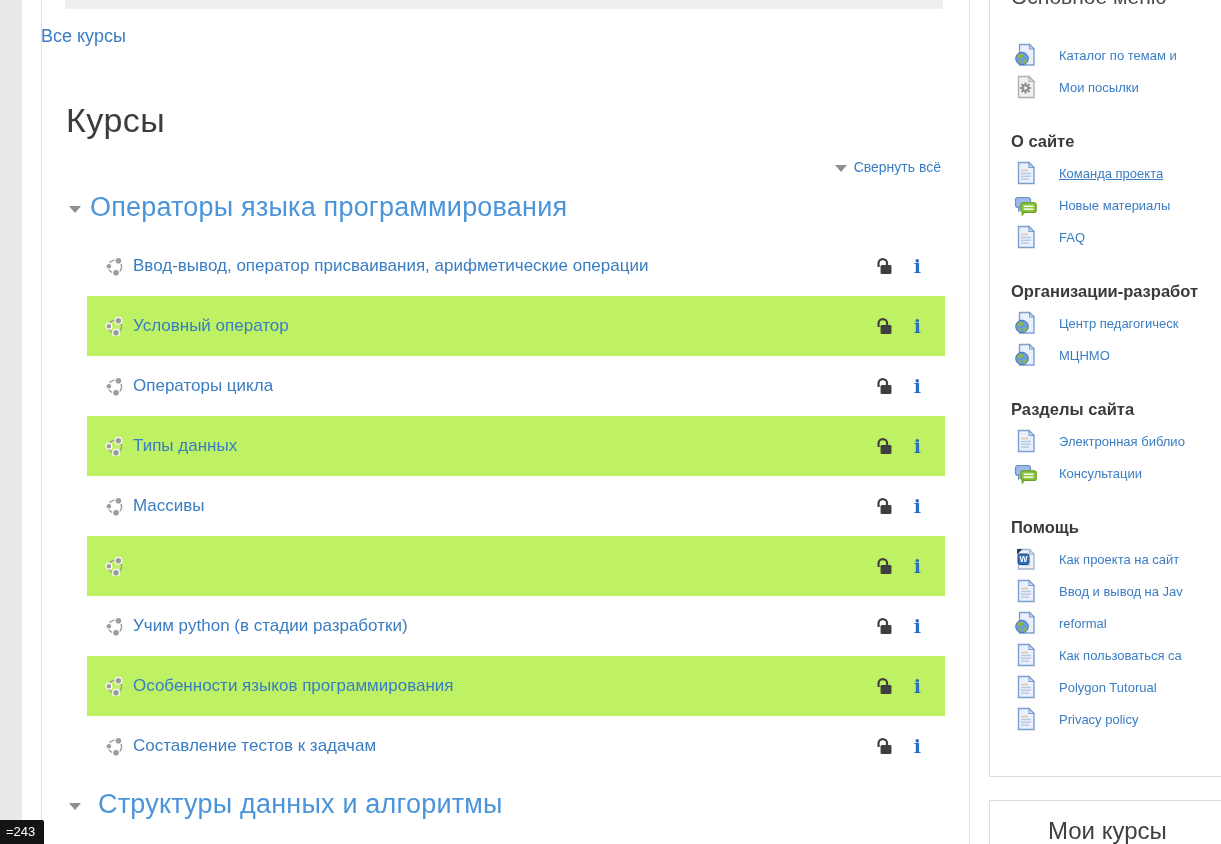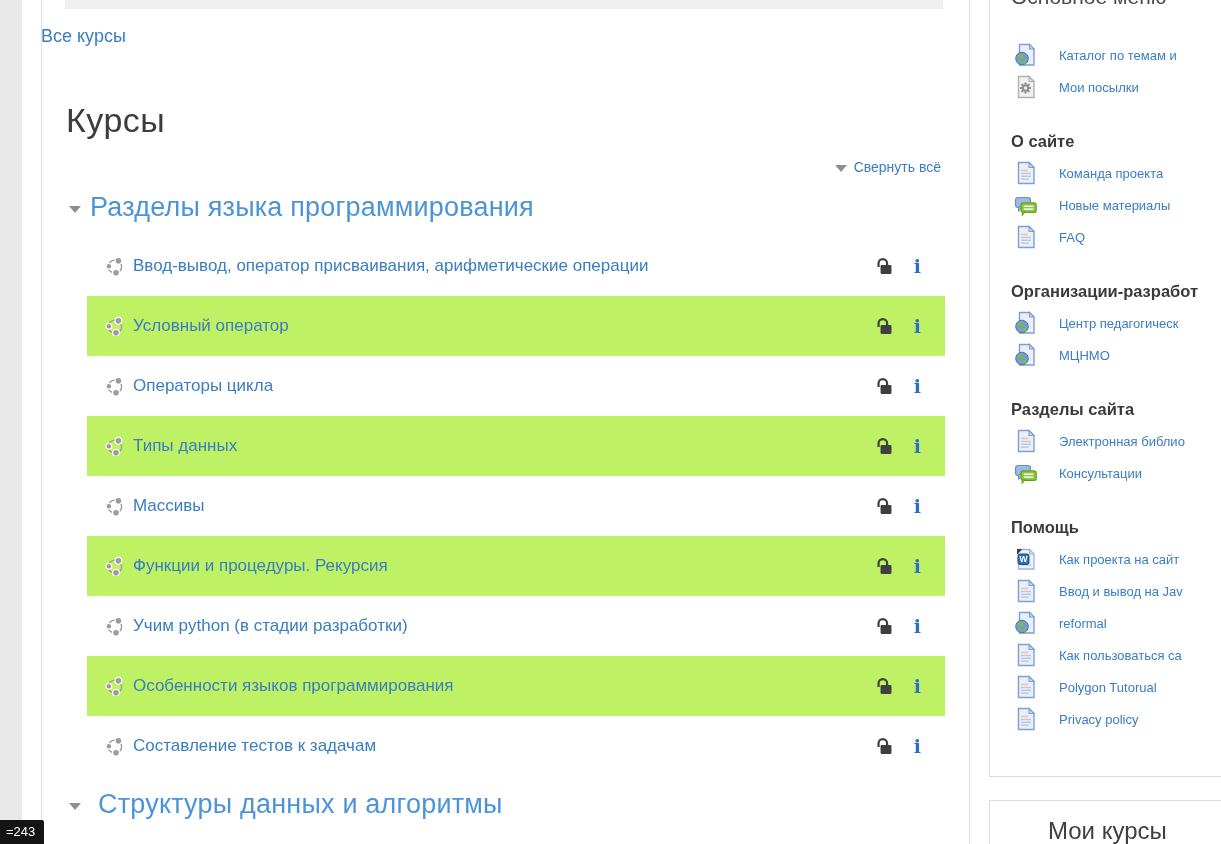--- a/index.html
+++ b/index.html
@@ -7,21 +7,21 @@
     font-family:"Liberation Sans","DejaVu Sans",sans-serif; }
   body { position:relative; }
 
   .left-strip { position:absolute; left:0; top:0; width:22px; height:844px; background:#e9e9e9; }
   .vline { position:absolute; top:0; width:1px; height:844px; background:#e2e2e2; }
   .vline.l { left:41px; } .vline.r { left:969px; }
   .top-bar { position:absolute; left:65px; top:0; width:878px; height:9px; background:#efefef; }
 
   .all-courses { position:absolute; left:41px; top:26px; width:840px; text-align:left; font-size:18px; }
   a.lnk { color:#3a7dc2; text-decoration:none; cursor:pointer; }
-  a.lnk.u { }
+  a.lnk.u { text-decoration:underline; }
 
   .page-title { position:absolute; left:66px; top:101px; font-size:34px; font-weight:300; color:#3c3c3c; letter-spacing:.5px; }
 
   .collapse-all { position:absolute; left:41px; top:159px; width:900px; text-align:right; font-size:14px; cursor:pointer; }
   .tri { display:inline-block; width:0; height:0; border-left:6px solid transparent; border-right:6px solid transparent; border-top:7px solid #8f8f8f; vertical-align:middle; margin-right:7px; }
 
   .cat-head { position:absolute; left:69px; display:flex; align-items:center; }
   .cat-head .tri { border-left-width:6px; border-right-width:6px; border-top-width:7px; margin-right:9px; margin-top:4px; }
   .cat-head a { font-size:27px; font-weight:300; color:#4b94da; text-decoration:none; letter-spacing:.2px; }
   .cat-1 { top:192px; } .cat-2 { top:789px;gap:8px; }
@@ -126,21 +126,21 @@
 </div>
 
 <h1 class="page-title">Курсы</h1>
 
 <div class="collapse-all">
   <span class="tri"></span><a class="lnk">Свернуть всё</a>
 </div>
 
 <div class="cat-head cat-1">
   <span class="tri"></span>
-  <a>Разделы языка программирования</a>
+  <a>Операторы языка программирования</a>
 </div>
 
 <div class="course-list" id="course-list">
     <div class="course-row">
       <svg class="icon20">
         <use href="#sym-course"></use>
       </svg>
       <a class="lnk cname">Ввод-вывод, оператор присваивания, арифметические операции</a>
       <svg class="lock-ic">
         <use href="#sym-lock"></use>
@@ -184,21 +184,20 @@
       <a class="lnk cname">Массивы</a>
       <svg class="lock-ic">
         <use href="#sym-lock"></use>
       </svg>
       <span class="info-i">i</span>
     </div>
     <div class="course-row stripe">
       <svg class="icon20">
         <use href="#sym-course"></use>
       </svg>
-      <a class="lnk cname">Функции и процедуры. Рекурсия</a>
       <svg class="lock-ic">
         <use href="#sym-lock"></use>
       </svg>
       <span class="info-i">i</span>
     </div>
     <div class="course-row">
       <svg class="icon20">
         <use href="#sym-course"></use>
       </svg>
       <a class="lnk cname">Учим python (в стадии разработки)</a>

